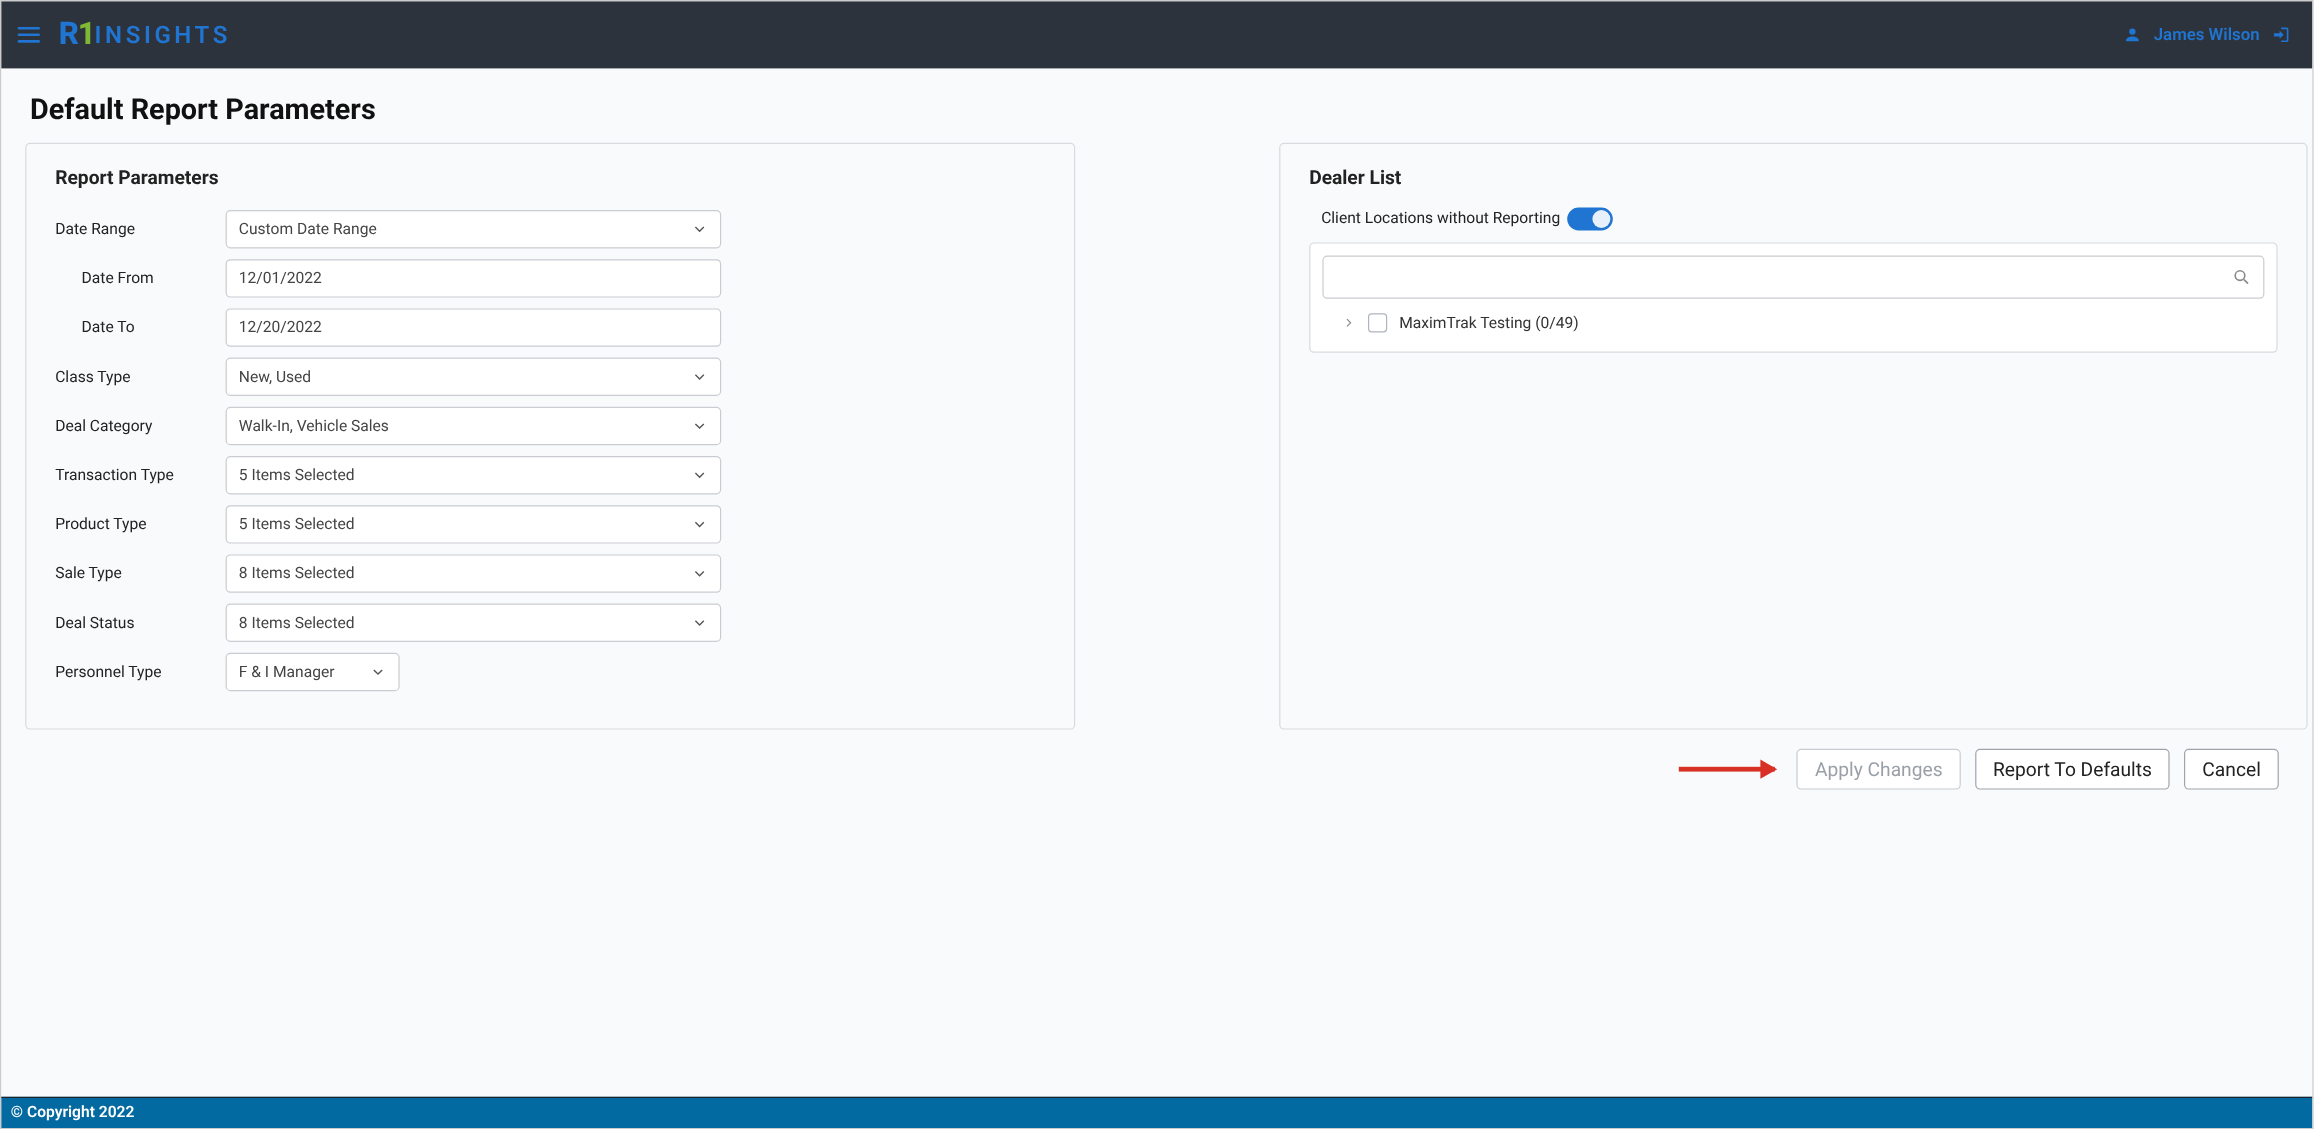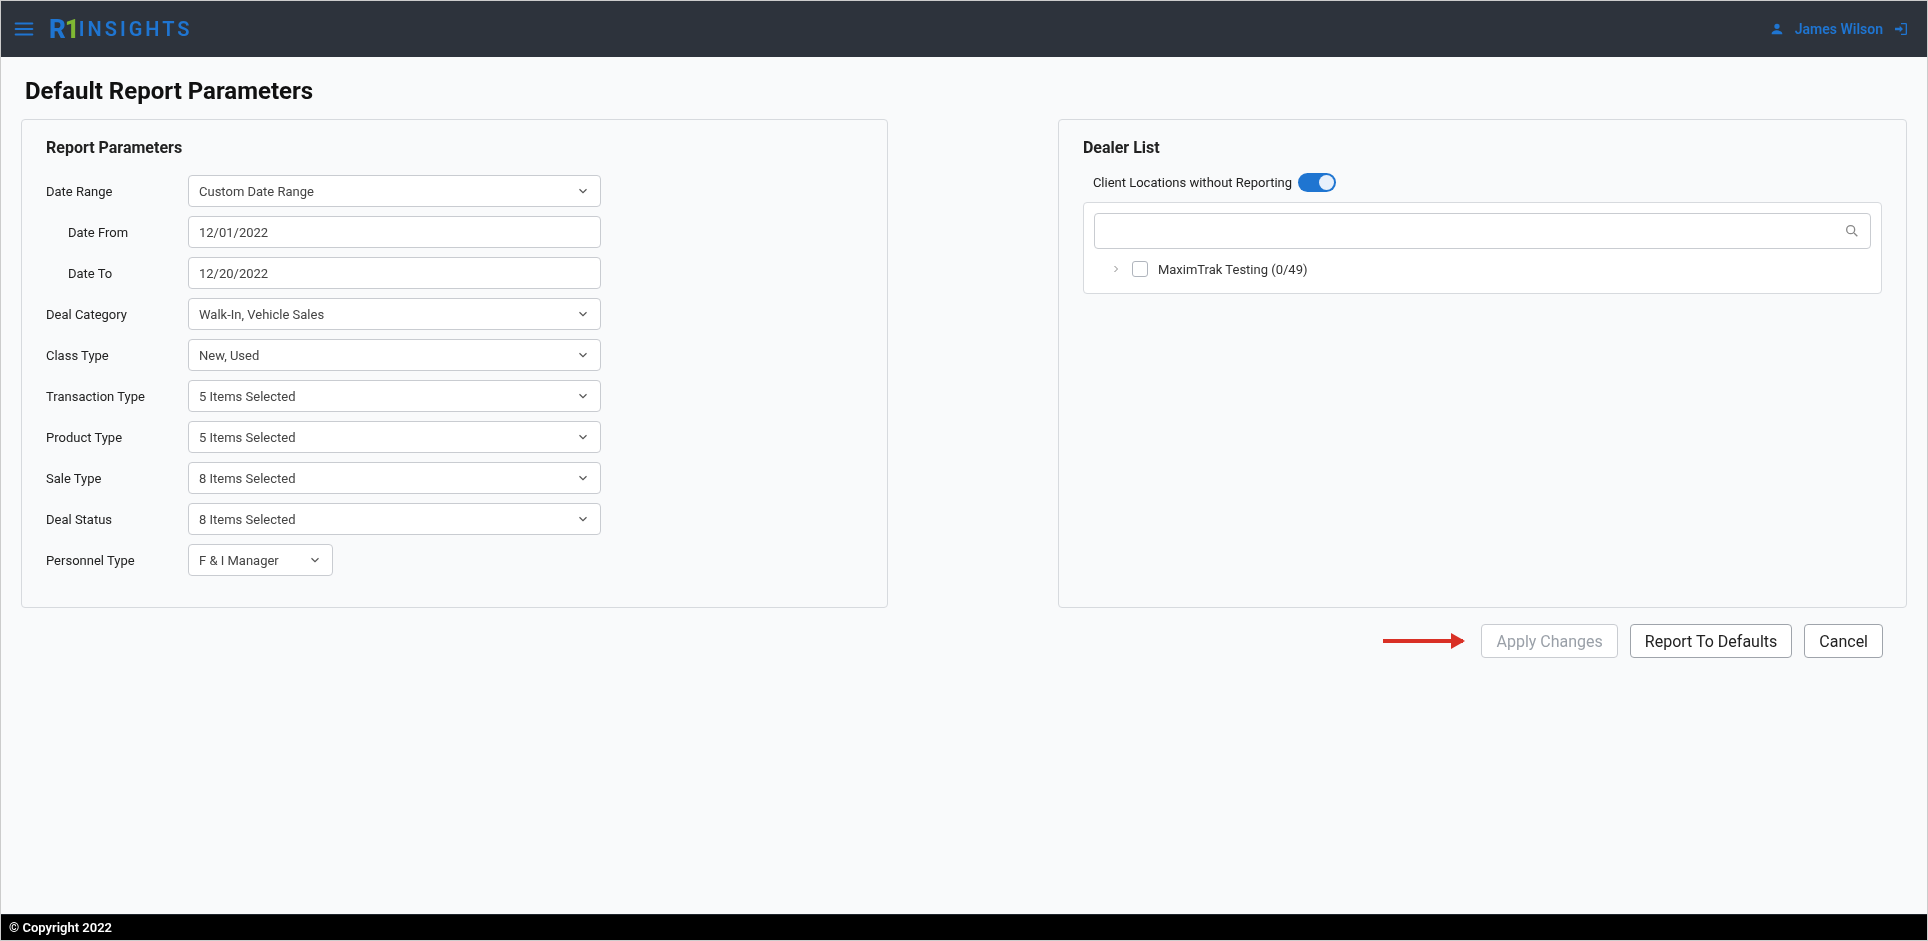--- a/index.html
+++ b/index.html
@@ -25,21 +25,21 @@
   .hamburger { color: #1f75d1; cursor: pointer; }
   .hamburger svg { width: 22px; height: 22px; display:block; }
   .logo-wrap { display: flex; align-items: center; gap: 0; }
   .logo-r1 { font-weight: 800; font-size: 26px; letter-spacing: -1px; line-height:1; }
   .logo-r1 .r1-r { color:#1f75d1; }
   .logo-r1 .r1-1 { color:#7fb833; }
   .logo-text { color:#1f75d1; font-weight:600; letter-spacing:3px; font-size:20px;}
   .topbar-right { display:flex; align-items:center; gap:10px; color:#1f75d1; font-weight:600; font-size:14px; }
   .topbar-right svg { width:16px; height:16px; fill:#1f75d1; }
 
-  .content { padding: 14px 20px 0 20px; }
+  .content { padding: 14px 4px 0 20px; }
   .page-title { font-size:24px; font-weight:700; margin: 6px 4px 14px 4px; color:#111; }
 
   .panels { display:flex; gap: 170px; }
   .panel {
     background:#f9fafb;
     border:1px solid #d7dade;
     border-radius:4px;
     padding: 18px 24px 22px 24px;
   }
   .panel-left { width: 878px; }
@@ -116,21 +116,21 @@
   }
   .annotation-arrow::after {
     content:""; position:absolute; right:-2px; top:-6px;
     border-left:14px solid #d93025;
     border-top:8px solid transparent;
     border-bottom:8px solid transparent;
   }
 
   .footer {
     position:absolute; bottom:0; left:0; right:0;
-    height:26px; background:#000000; color:#fff;
+    height:26px; background:#0369a1; color:#fff;
     font-size:13px; font-weight:600;
     display:flex; align-items:center; padding-left:8px;
     border-top:1px solid #1f242b;
   }
 </style>
 </head>
 <body>
 
 <div class="topbar">
   <div class="topbar-left">
@@ -181,33 +181,33 @@
       </div>
 
       <div class="form-row">
         <div class="form-label indent">Date To</div>
         <div class="text-control text-wide">
           <span>12/20/2022</span>
         </div>
       </div>
 
       <div class="form-row">
+        <div class="form-label">Class Type</div>
+        <div class="select-control select-wide">
+          <span>New, Used</span>
+          <svg class="chev" viewBox="0 0 24 24">
+              <path d="M6 9l6 6 6-6"></path>
+            </svg>
+        </div>
+      </div>
+
+      <div class="form-row">
         <div class="form-label">Deal Category</div>
         <div class="select-control select-wide">
           <span>Walk-In, Vehicle Sales</span>
-          <svg class="chev" viewBox="0 0 24 24">
-              <path d="M6 9l6 6 6-6"></path>
-            </svg>
-        </div>
-      </div>
-
-      <div class="form-row">
-        <div class="form-label">Class Type</div>
-        <div class="select-control select-wide">
-          <span>New, Used</span>
           <svg class="chev" viewBox="0 0 24 24">
               <path d="M6 9l6 6 6-6"></path>
             </svg>
         </div>
       </div>
 
       <div class="form-row">
         <div class="form-label">Transaction Type</div>
         <div class="select-control select-wide">
           <span>5 Items Selected</span>

